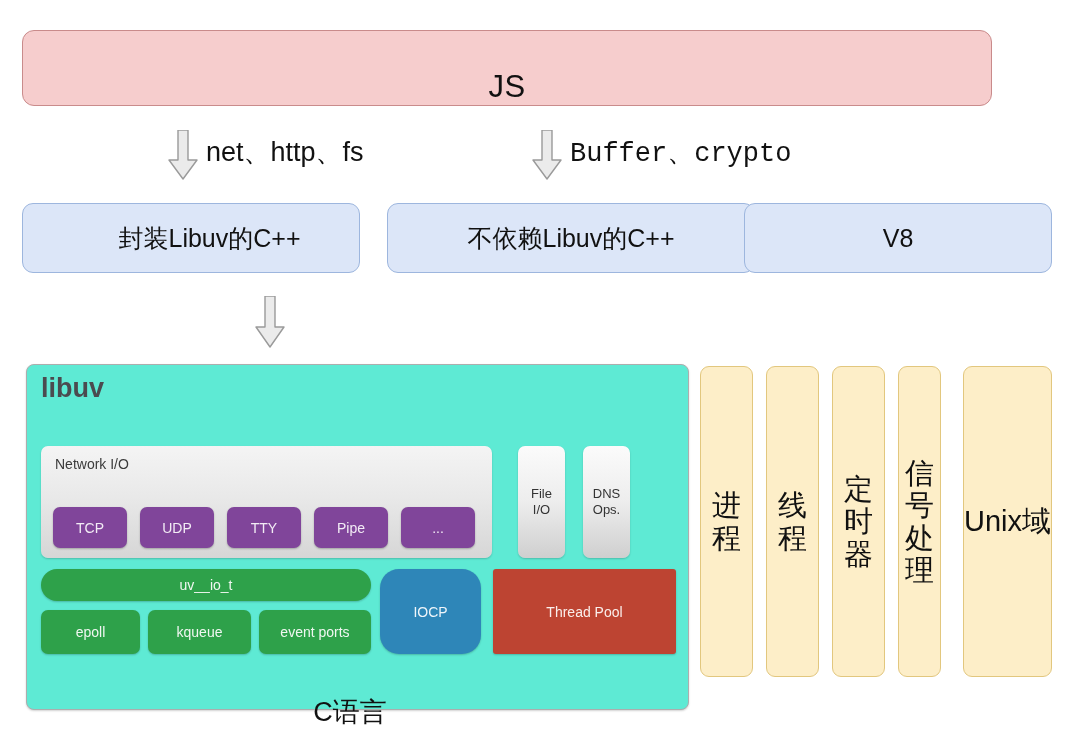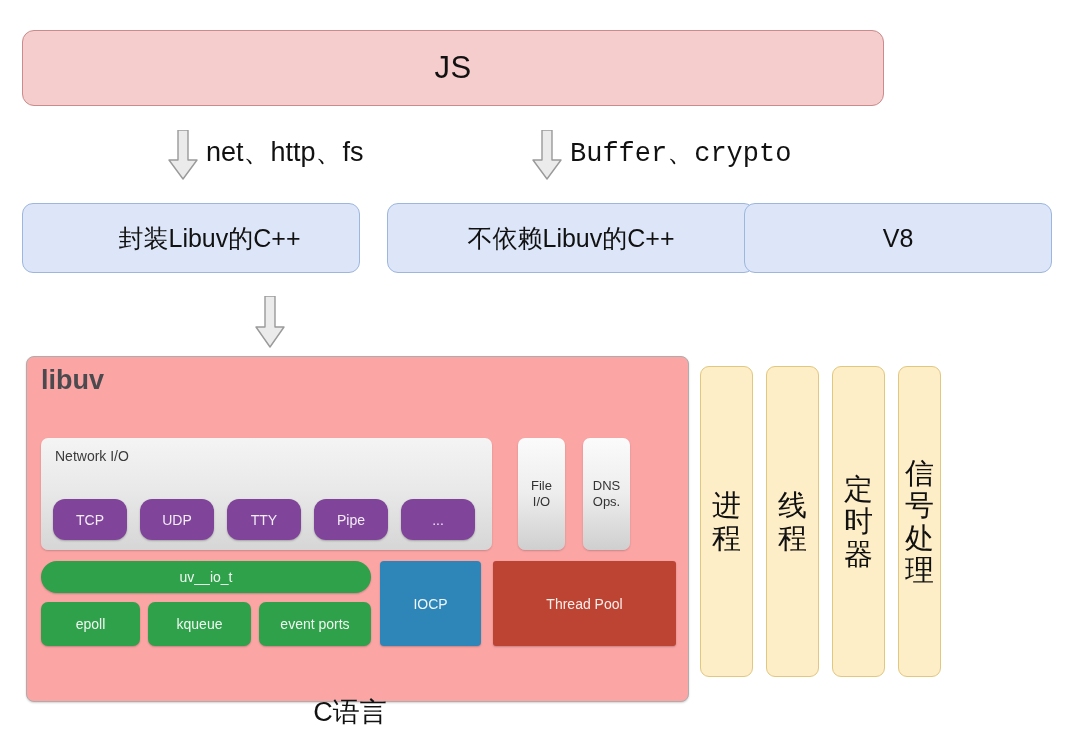--- a/index.html
+++ b/index.html
@@ -19,27 +19,27 @@
     left: 0; top: 0;
     width: 1080px;
     height: 747px;
   }
 
   
   .js-box {
     position: absolute;
     left: 22px;
     top: 30px;
-    width: 862px;
+    width: 970px;
     height: 76px;
     background: #f6cdcd;
     border: 1.6px solid #c98b8b;
     border-radius: 12px;
     display: flex;
-    align-items: center;
+    align-items: flex-end;
     justify-content: center;
     box-sizing: border-box;
   }
   .js-box .label {
     font-size: 31px;
     color: #111111;
     letter-spacing: .5px;
   }
 
   
@@ -76,24 +76,24 @@
     white-space: nowrap;
   }
   #blue-0 { left: 22px;  width: 338px; padding-left: 37px; }
   #blue-1 { left: 387px; width: 368px; }
   #blue-2 { left: 744px; width: 308px; }
 
   
   .libuv-panel {
     position: absolute;
     left: 26px;
-    top: 356px;
+    top: 364px;
     width: 663px;
     height: 346px;
-    background: #fca5a5;
+    background: #5eead4;
     border: 1.4px solid #adadad;
     border-radius: 8px;
     box-sizing: border-box;
     box-shadow: 0 1px 2px rgba(0,0,0,.18);
   }
   .libuv-title {
     position: absolute;
     left: 14px;
     top: 8px;
     font-size: 27px;
@@ -123,21 +123,21 @@
     position: absolute;
     left: 12px;
     bottom: 10px;
     display: flex;
     gap: 13px;
   }
   .chip-purple {
     width: 74px;
     height: 41px;
     background: #80459a;
-    border-radius: 12px;
+    border-radius: 7px;
     display: flex;
     align-items: center;
     justify-content: center;
     color: #f2ecf5;
     font-size: 14px;
     box-shadow: 0 1px 2px rgba(0,0,0,.25);
   }
 
   
   .gray-col {
@@ -193,21 +193,21 @@
   #backend-1 { left: 121px; width: 103px; }
   #backend-2 { left: 232px; width: 112px; }
 
   .iocp-box {
     position: absolute;
     left: 353px;
     top: 204px;
     width: 101px;
     height: 85px;
     background: #2e86b8;
-    border-radius: 4px;
+    border-radius: 19px;
     display: flex;
     align-items: center;
     justify-content: center;
     color: #eef5fa;
     font-size: 14px;
     box-shadow: 0 1px 2px rgba(0,0,0,.22);
   }
   .threadpool-box {
     position: absolute;
     left: 466px;
@@ -338,16 +338,19 @@
   </div>
   <div class="cream-col" id="cream-1">
     <span class="label">线程</span>
   </div>
   <div class="cream-col" id="cream-2">
     <span class="label">定时器</span>
   </div>
   <div class="cream-col" id="cream-3">
     <span class="label">信号处理</span>
   </div>
+  <div class="cream-col" id="cream-4">
+    <span class="label">Unix域</span>
+  </div>
 
   <div class="footer-label">C语言</div>
 
 </div>
 
 </body></html>

